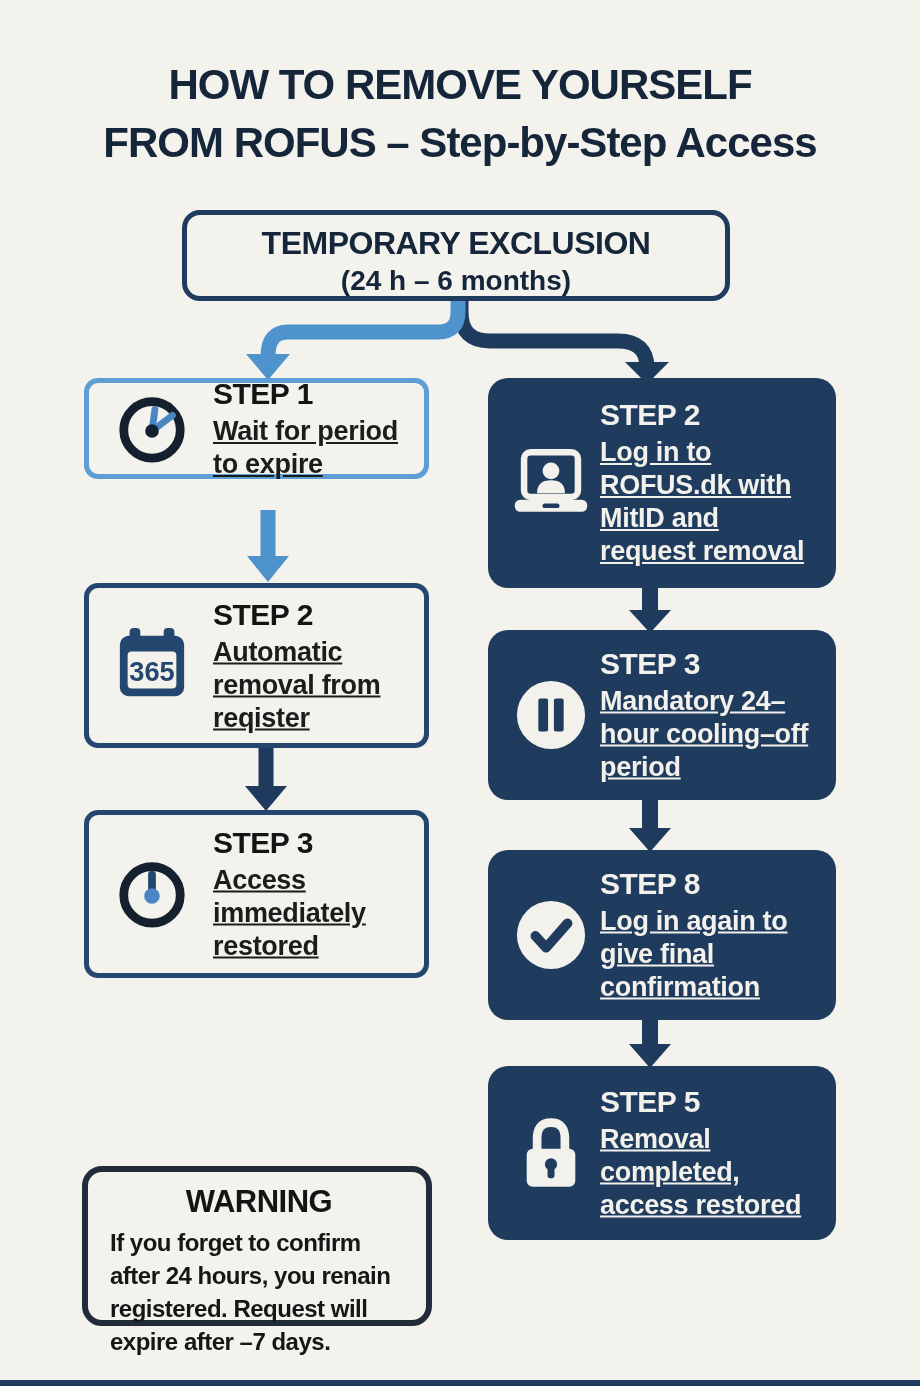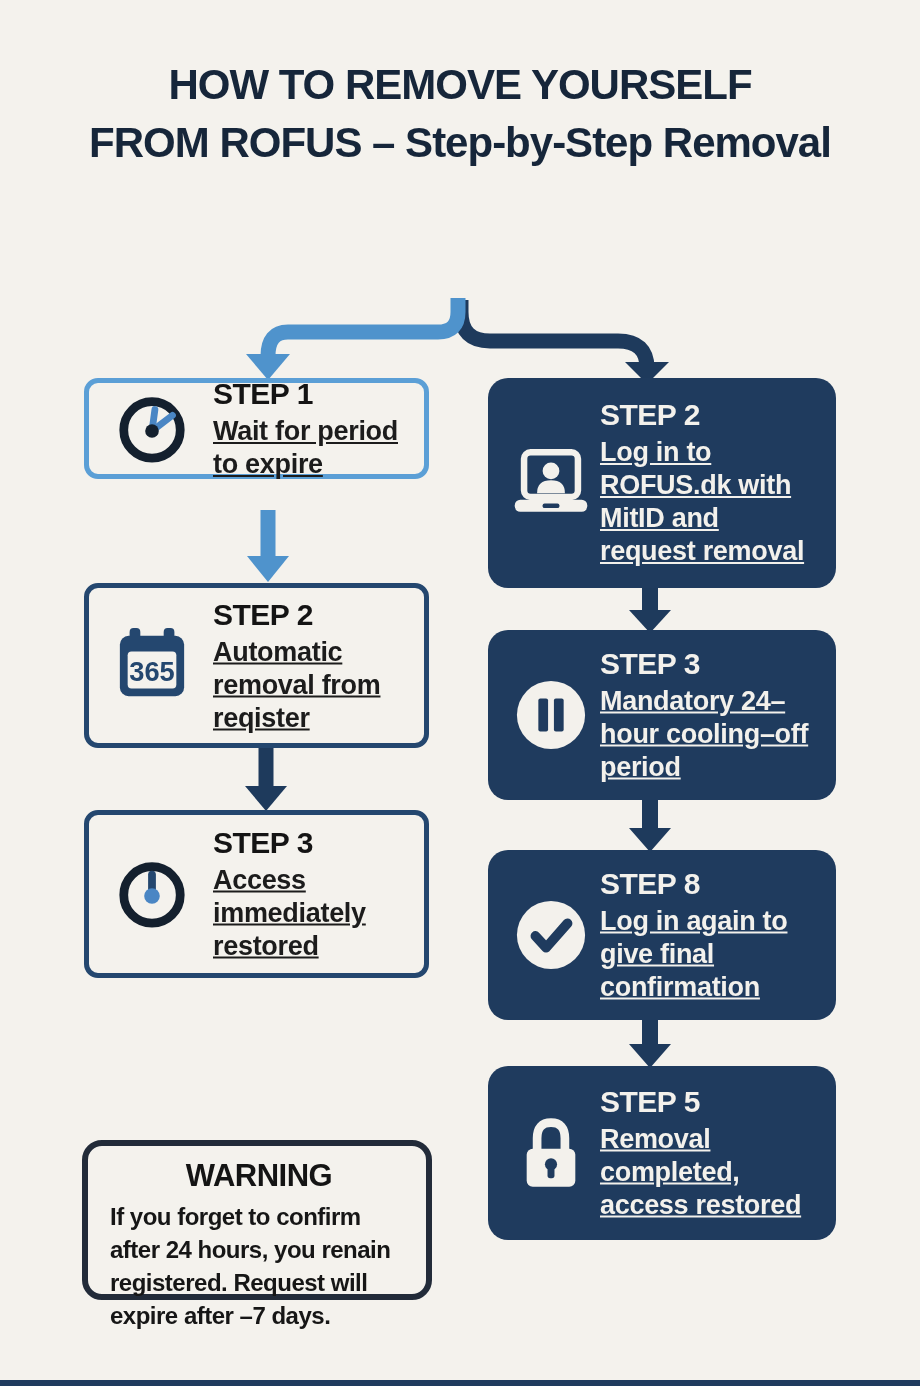--- a/index.html
+++ b/index.html
@@ -51,36 +51,36 @@
     left:488px;width:348px;
     background:#1f3b5e;border-radius:20px;
   }
   .right-box .step-label{color:#f3f1ec;}
   .right-box .step-desc{color:#f3f1ec;}
   .rb2{top:378px;height:210px;}
   .rb3{top:630px;height:170px;}
   .rb4{top:850px;height:170px;}
   .rb5{top:1066px;height:174px;}
   .warning-box{
-    left:82px;top:1140px;width:350px;height:160px;
+    left:82px;top:1166px;width:350px;height:160px;
     background:#f4f2ed;border:6px solid #222b39;border-radius:20px;
     padding:12px 18px 0 22px;
   }
   .warning-title{text-align:center;font-size:31px;font-weight:700;color:#141414;letter-spacing:-0.5px;}
   .warning-body{margin-top:6px;font-size:24px;font-weight:600;line-height:33px;color:#161616;white-space:pre-line;letter-spacing:-0.5px;}
   .bottom-bar{position:absolute;left:0;top:1380px;width:920px;height:6px;background:#1f3b5e;z-index:3;}
 </style>
 </head>
 <body>
 
 <div class="page">
 
   <div class="title">
     <div>HOW TO REMOVE YOURSELF</div>
-    <div>FROM ROFUS – Step-by-Step Removal</div>
+    <div>FROM ROFUS – Step-by-Step Access</div>
   </div>
 
   <svg class="connectors" width="920" height="1386" viewBox="0 0 920 1386">
 
     <path d="M461 300 L461 312 Q461 341 490 341 L618 341 Q647 341 647 368" stroke="#1e3a5c" stroke-width="15" fill="none"></path>
     <polygon points="625,362 669,362 647,384" fill="#1e3a5c"></polygon>
 
     <path d="M458 298 L458 312 Q458 332 438 332 L288 332 Q268 332 268 356" stroke="#4f93cc" stroke-width="15" fill="none"></path>
     <polygon points="246,354 290,354 268,380" fill="#4f93cc"></polygon>
 
@@ -91,20 +91,24 @@
     <polygon points="245,786 287,786 266,811" fill="#1e3a5c"></polygon>
 
     <line x1="650" y1="586" x2="650" y2="612" stroke="#1e3a5c" stroke-width="16"></line>
     <polygon points="629,610 671,610 650,633" fill="#1e3a5c"></polygon>
     <line x1="650" y1="798" x2="650" y2="830" stroke="#1e3a5c" stroke-width="16"></line>
     <polygon points="629,828 671,828 650,852" fill="#1e3a5c"></polygon>
     <line x1="650" y1="1018" x2="650" y2="1046" stroke="#1e3a5c" stroke-width="16"></line>
     <polygon points="629,1044 671,1044 650,1068" fill="#1e3a5c"></polygon>
   </svg>
 
+  <div class="box root-box">
+    <div class="root-title">TEMPORARY EXCLUSION</div>
+    <div class="root-subtitle">(24 h – 6 months)</div>
+  </div>
 
   <div class="box outline-box step-box left-box lb1">
     <span class="icon">
       <svg width="74" height="74" viewBox="0 0 76 76">
         <circle cx="38" cy="39" r="29" stroke="#14202e" stroke-width="9" fill="none"></circle>
         <line x1="38" y1="40" x2="41" y2="18" stroke="#4a86c4" stroke-width="7" stroke-linecap="round"></line>
         <line x1="38" y1="40" x2="59" y2="24" stroke="#4a86c4" stroke-width="7" stroke-linecap="round"></line>
         <circle cx="38" cy="40" r="7" fill="#14202e"></circle>
       </svg>
     </span>

